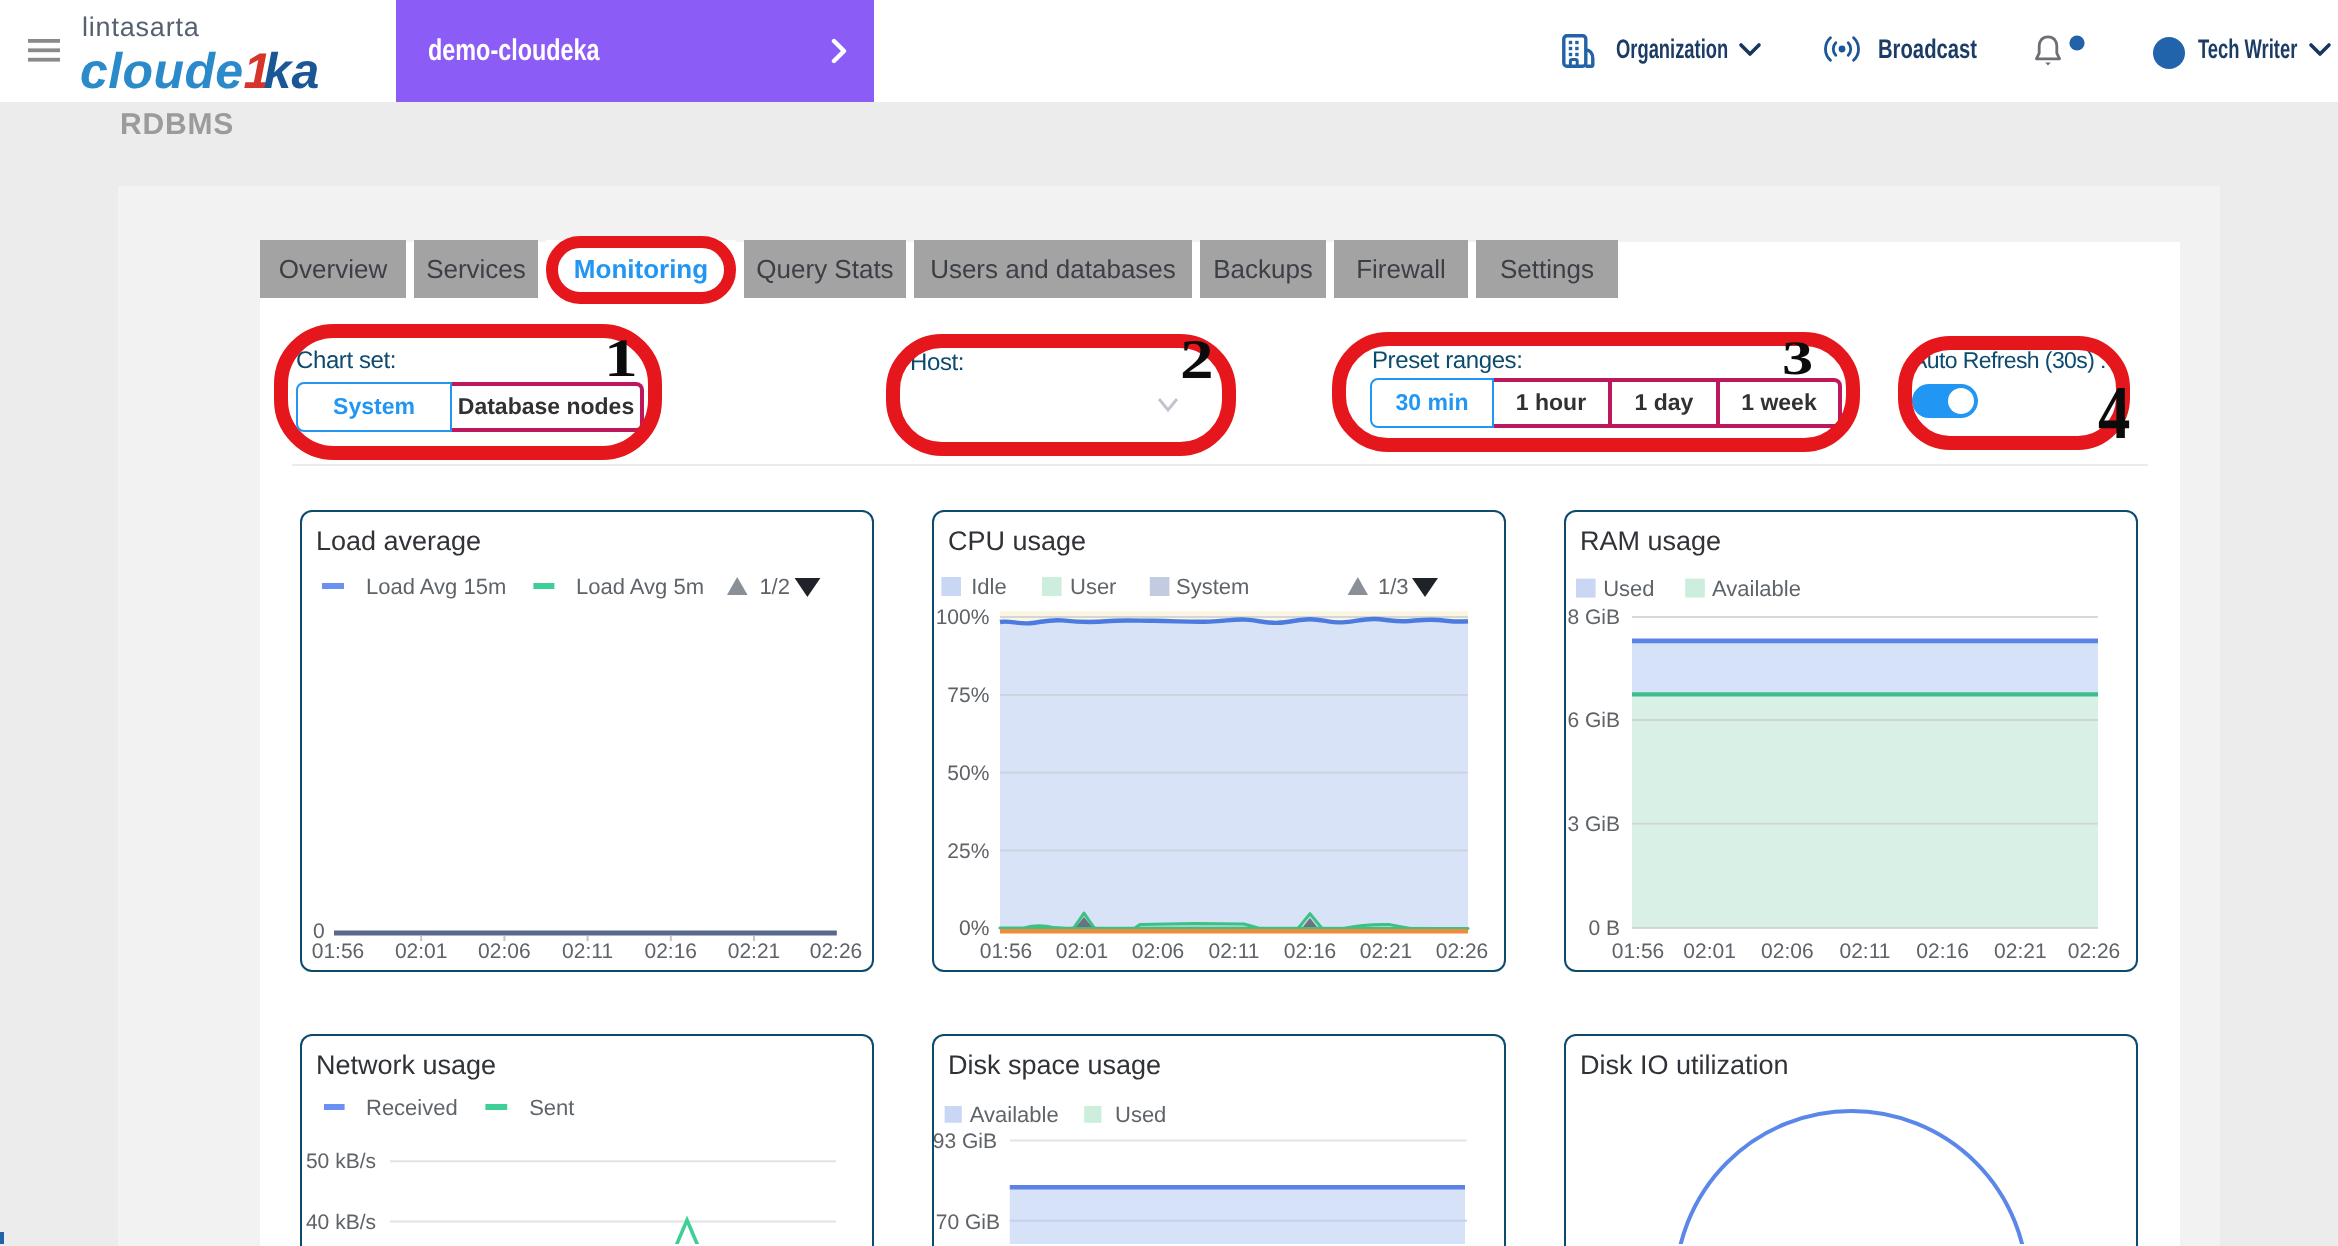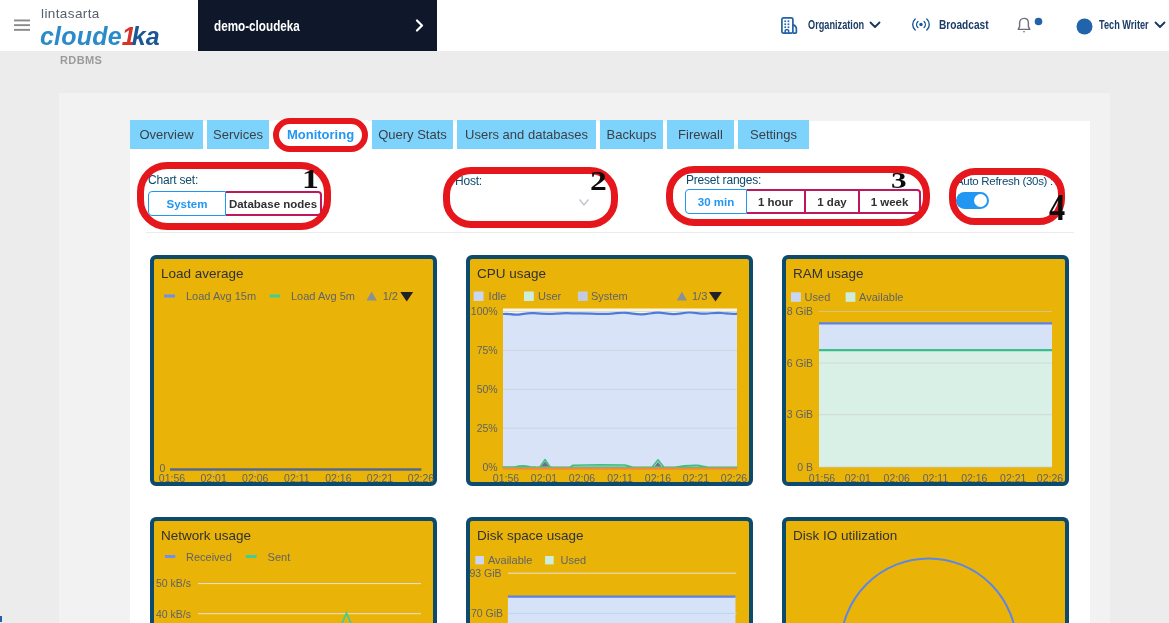--- a/index.html
+++ b/index.html
@@ -1,33 +1,33 @@
 <!DOCTYPE html>
 <html><head><meta charset="utf-8">
 <style>
 *{margin:0;padding:0;box-sizing:border-box}
 html,body{width:1169px;height:623px;overflow:hidden;background:#ececec;font-family:"Liberation Sans",sans-serif}
 .abs{position:absolute}
 #stage{position:relative;width:1169px;height:623px}
 
 #topbar{position:absolute;left:0;top:0;width:1169px;height:51px;background:#fff}
-#demobox{position:absolute;left:198px;top:0;width:239px;height:51px;background:#0f172a;color:#fff;display:flex;align-items:center}
+#demobox{position:absolute;left:198px;top:0;width:239px;height:51px;background:#8b5cf6;color:#fff;display:flex;align-items:center}
 #demobox .t{margin-left:16px;font-size:15px;font-weight:700;transform:scaleX(0.78);transform-origin:left center;white-space:nowrap}
 .navtxt{font-size:13.5px;font-weight:700;color:#1c3c66;white-space:nowrap;transform-origin:left center}
 
 #panel{position:absolute;left:59px;top:93px;width:1051px;height:530px;background:#f2f2f2}
 #content{position:absolute;left:130px;top:121px;width:960px;height:502px;background:#fff}
-.tab{position:absolute;top:120px;height:29px;background:#7dd3fc;display:flex;align-items:center;justify-content:center;font-size:13px;font-weight:400;color:#3c3f45}
+.tab{position:absolute;top:120px;height:29px;background:#a3a3a3;display:flex;align-items:center;justify-content:center;font-size:13px;font-weight:400;color:#3c3f45}
 .tab.active{background:#fff;color:#2196f3;font-weight:700}
 .ring{position:absolute;border:6px solid #e6171c;border-radius:28px}
 .num{position:absolute;font-family:"Liberation Serif",serif;font-weight:700;color:#0b0b0b;line-height:1;transform-origin:left top}
 .lbl{position:absolute;font-size:12px;color:#0c4a6e;letter-spacing:-.2px;white-space:nowrap}
 .btn{position:absolute;height:25px;background:#fff;border:2px solid #be185d;display:flex;align-items:center;justify-content:center;font-size:11.5px;font-weight:700;color:#303133;white-space:nowrap}
 .btn.on{border:1px solid #2196f3;color:#2196f3;z-index:2}
-.card{position:absolute;width:287px;background:#eab308;border:4px solid #0c4a6e;border-radius:6px}
+.card{position:absolute;width:287px;background:#ffffff;border:1px solid #0c4a6e;border-radius:6px}
 .ctitle{position:absolute;left:7px;top:7px;font-size:13.5px;color:#2f3237}
 svg text{font-family:"Liberation Sans",sans-serif}
 </style></head>
 <body>
 <div id="stage">
 
   <div id="topbar">
     <svg class="abs" style="left:14px;top:19px" width="17" height="13" viewBox="0 0 17 13">
       <rect x="0" y="0.5" width="16" height="1.9" fill="#8a8a8a"></rect>
       <rect x="0" y="5.2" width="16" height="1.9" fill="#8a8a8a"></rect>
@@ -75,21 +75,21 @@
         <circle cx="4.5" cy="4.5" r="3.8" fill="#2162a9"></circle>
       </svg>
     <svg class="abs" style="left:1076px;top:18px" width="17" height="17">
         <circle cx="8.5" cy="8.5" r="8" fill="#2264ab"></circle>
       </svg>
     <div class="navtxt abs" style="left:1099px;top:17px;transform:scaleX(0.68)">Tech Writer</div>
     <svg class="abs" style="left:1154px;top:21px" width="12" height="8" viewBox="0 0 12 8">
         <path d="M1.5 1.5 L6 6 L10.5 1.5" fill="none" stroke="#16375e" stroke-width="1.8" stroke-linecap="round" stroke-linejoin="round"></path>
       </svg>
   </div>
-  <div class="abs" style="left:60px;top:54px;font-size:11px;font-weight:700;color:#9b9b9b;letter-spacing:.4px">RDBMS</div>
+  <div class="abs" style="left:60px;top:54px;font-size:15px;font-weight:700;color:#9b9b9b;letter-spacing:.4px">RDBMS</div>
   <div id="panel"></div>
   <div id="content"></div>
 
   <div class="tab" style="left:130px;width:73px">Overview</div>
   <div class="tab" style="left:207px;width:62px">Services</div>
   <div class="tab active" style="left:273px;width:95px">Monitoring</div>
   <div class="tab" style="left:372px;width:81px">Query Stats</div>
   <div class="tab" style="left:457px;width:139px">Users and databases</div>
   <div class="tab" style="left:600px;width:63px">Backups</div>
   <div class="tab" style="left:667px;width:67px">Firewall</div>

